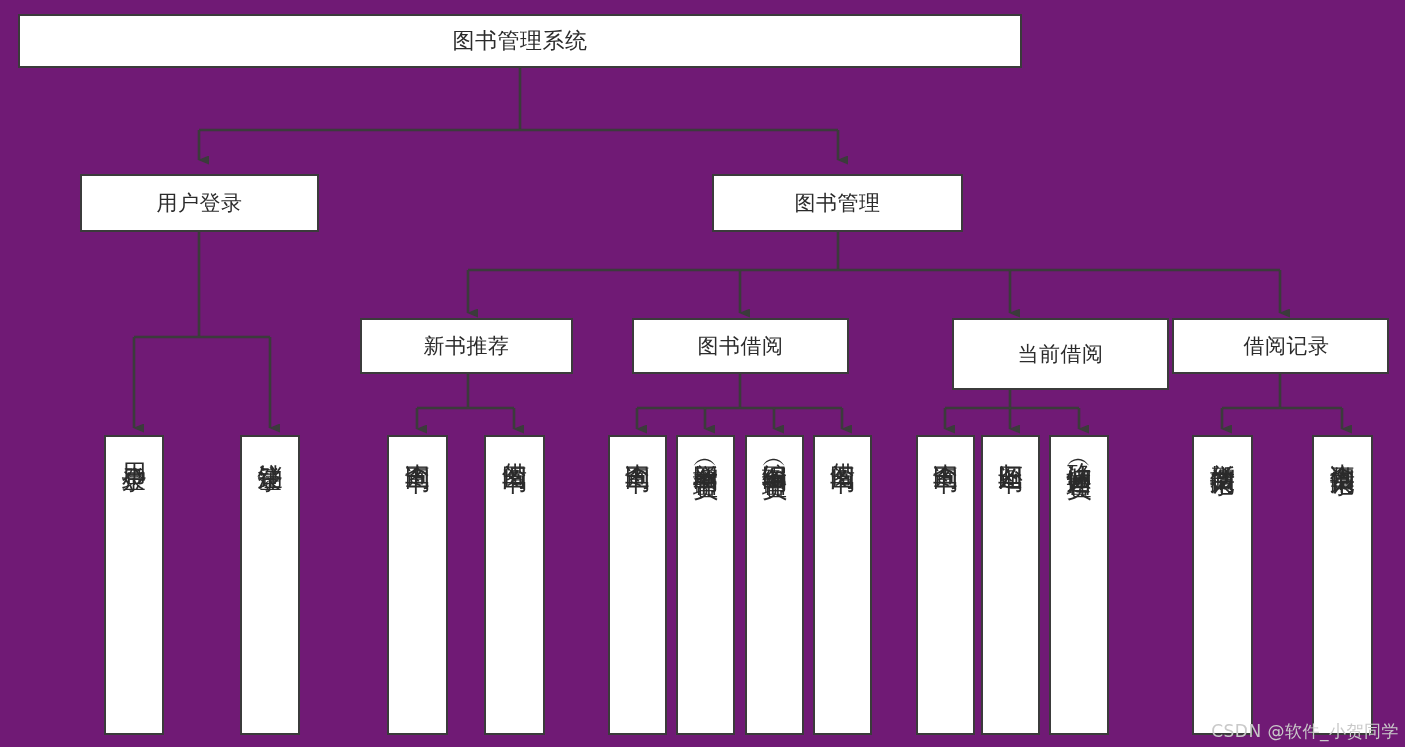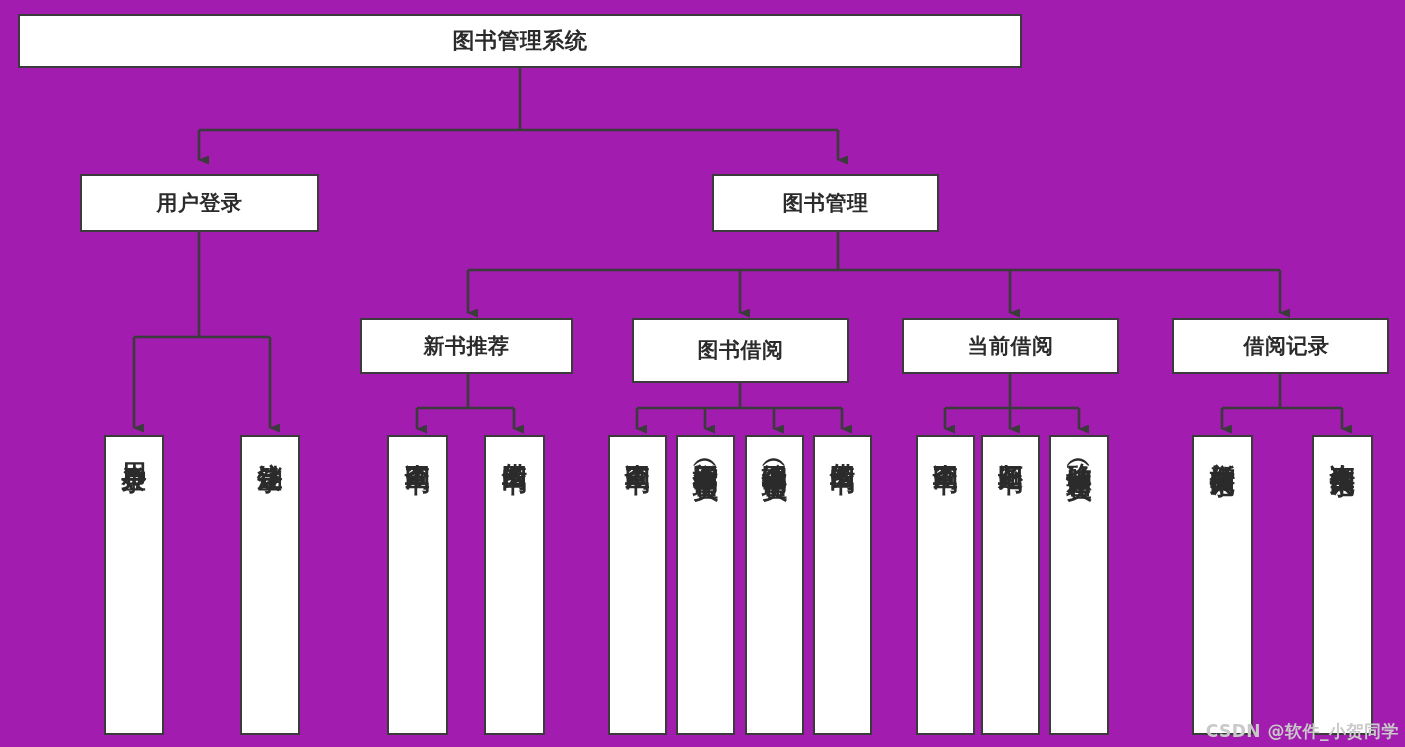--- a/index.html
+++ b/index.html
@@ -8,23 +8,22 @@
     padding: 0;
     background: #ffffff;
   }
   body {
     font-family: "DejaVu Sans", "Liberation Sans", sans-serif;
   }
   #diagram-root {
     position: relative;
     width: 1405px;
     height: 747px;
-    background: #a21caf;
+    background: #701a75;
     overflow: hidden;
-    font-weight: bold;
   }
   #diagram-svg {
     position: absolute;
     left: 0;
     top: 0;
     width: 1405px;
     height: 747px;
   }
   .node {
     position: absolute;
@@ -131,31 +130,31 @@
     </g>
   </svg>
 
   <div class="node horiz root" style="left:18px; top:14px; width:1004px; height:54px;">
     <span class="node-label">图书管理系统</span>
   </div>
 
   <div class="node horiz" style="left:80px; top:174px; width:239px; height:58px;">
     <span class="node-label">用户登录</span>
   </div>
-  <div class="node horiz" style="left:712px; top:174px; width:227px; height:58px;">
+  <div class="node horiz" style="left:712px; top:174px; width:251px; height:58px;">
     <span class="node-label">图书管理</span>
   </div>
 
   <div class="node horiz" style="left:360px; top:318px; width:213px; height:56px;">
     <span class="node-label">新书推荐</span>
   </div>
-  <div class="node horiz" style="left:632px; top:318px; width:217px; height:65px;">
+  <div class="node horiz" style="left:632px; top:318px; width:217px; height:56px;">
     <span class="node-label">图书借阅</span>
   </div>
-  <div class="node horiz" style="left:902px; top:318px; width:217px; height:56px;">
+  <div class="node horiz" style="left:952px; top:318px; width:217px; height:72px;">
     <span class="node-label">当前借阅</span>
   </div>
   <div class="node horiz" style="left:1172px; top:318px; width:217px; height:56px;padding-left:12px;">
     <span class="node-label">借阅记录</span>
   </div>
 
   <div class="node vert" style="left:104px; top:435px; width:60px; height:300px;">
     <span class="node-label">用户登录</span>
   </div>
   <div class="node vert" style="left:240px; top:435px; width:60px; height:300px;">

